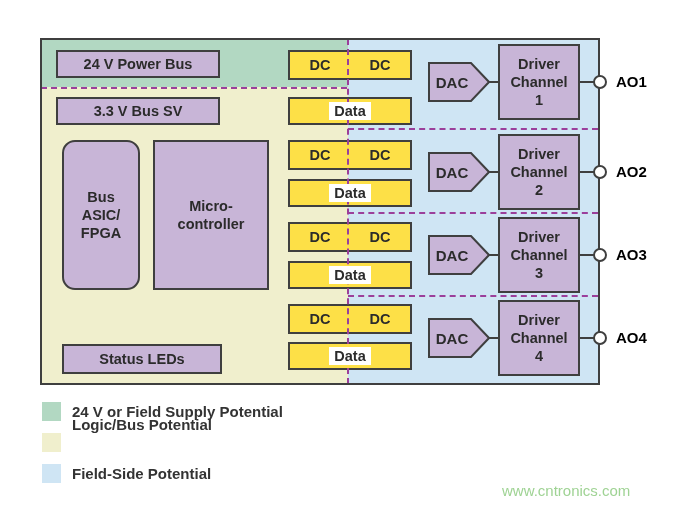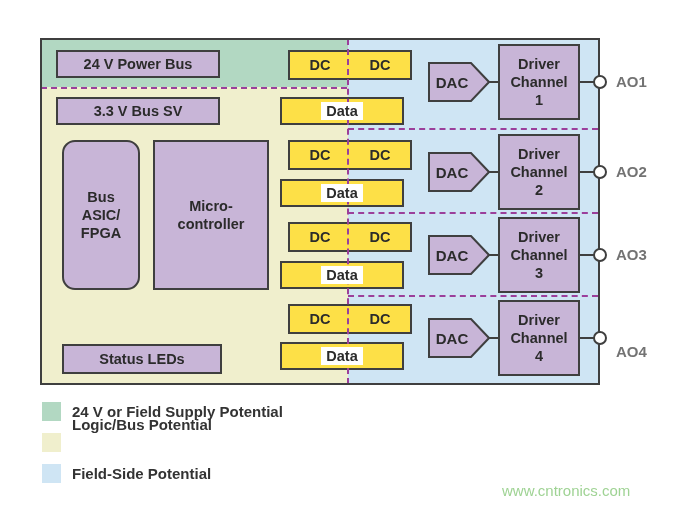--- a/index.html
+++ b/index.html
@@ -30,21 +30,21 @@
   .powerbus { left:56px; top:50px;  width:164px; height:28px; }
   .bussv    { left:56px; top:97px;  width:164px; height:28px; }
   .asic     { left:62px; top:140px; width:78px;  height:150px;border-radius:13px; }
   .micro    { left:153px;top:140px; width:116px; height:150px; }
   .status   { left:62px; top:344px; width:160px; height:30px; }
 
   .dcdc { left:288px; width:124px; height:30px; }
   .dcdc .half { flex:1; text-align:center; }
   .r1{top:50px} .r2{top:140px} .r3{top:222px} .r4{top:304px}
 
-  .databox { left:280px; width:124px; height:28px; }
+  .databox { left:288px; width:124px; height:28px; }
   .datalabel { position:relative; z-index:2; background:#ffffff; padding:0 5px; }
   .d1{top:97px} .d2{top:179px} .d3{top:261px} .d4{top:342px}
 
   .dac { width:62px; height:40px; left:428px; }
   .dacpoly { fill:#c8b5d7; stroke:#3f3f3f; stroke-width:2; }
   .daclabel { position:absolute; left:0; top:0; width:48px; height:40px;
               display:flex; align-items:center; justify-content:center;
               font-weight:bold; font-size:15px; color:#2b2b2b; }
   .a1{top:62px} .a2{top:152px} .a3{top:235px} .a4{top:318px}
 
@@ -54,22 +54,22 @@
   .conn { height:2px; background:#3f3f3f; }
   .cda { left:488px; width:10px; }
   .cdp { left:580px; width:14px; }
   .y1{top:81px} .y2{top:171px} .y3{top:254px} .y4{top:337px}
 
   .frame { left:40px; top:38px; width:560px; height:347px; border:2px solid #3f3f3f; }
 
   .port { width:14px; height:14px; border:2px solid #3f3f3f; border-radius:50%; background:#ffffff; left:593px; }
   .p1{top:75px} .p2{top:165px} .p3{top:248px} .p4{top:331px}
 
-  .aolabel { left:616px; font-weight:bold; font-size:15px; color:#737373; line-height:16px; }
-  .t1{top:74px} .t2{top:164px} .t3{top:247px} .t4{top:344px}
+  .aolabel { left:616px; font-weight:bold; font-size:15px; color:#000000; line-height:16px; }
+  .t1{top:74px} .t2{top:164px} .t3{top:247px} .t4{top:330px}
 
   
   .swatch { left:42px; width:19px; height:19px; }
   .s1{top:402px} .s2{top:433px} .s3{top:464px}
   .leglabel { left:72px; font-weight:bold; font-size:15px; color:#333333; line-height:19px; }
   .l1{top:402px} .l2{top:415px} .l3{top:464px}
 
   .watermark { left:502px; top:482px; font-size:15px; color:#9fd394; }
 </style>
 </head>

